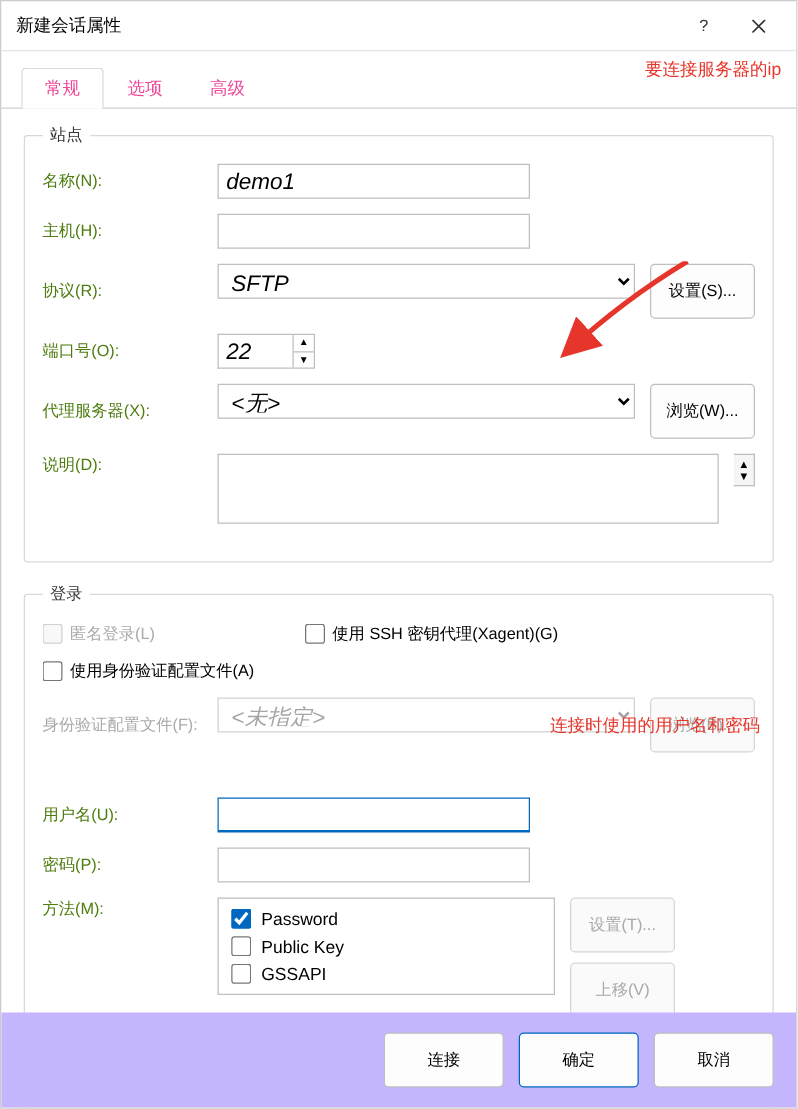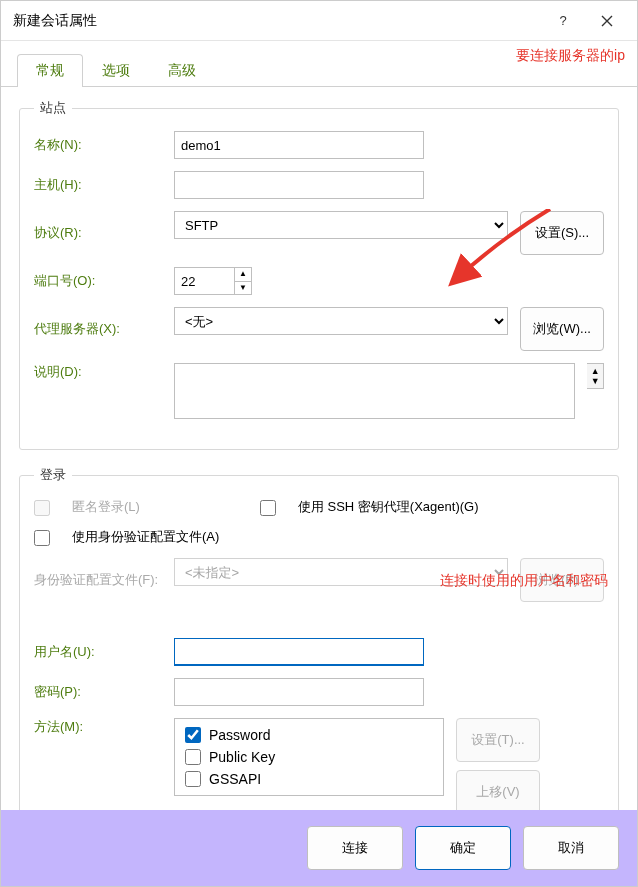--- a/index.html
+++ b/index.html
@@ -33,21 +33,21 @@
   border-bottom: 1px solid #d0d0d0;
   position: relative;
 }
 .tab {
   padding: 7px 18px;
   font-size: 14px;
   border: 1px solid transparent;
   border-bottom: none;
   position: relative;
   top: 1px;
-  color: #4d7c0f;
+  color: #ec4899;
 }
 .tab.active {
   border-color: #d0d0d0;
   background: #fff;
   border-radius: 4px 4px 0 0;
 }
 .annotation1 {
   position: absolute;
   right: 12px; top: 6px;
   color: #e6352b;
@@ -76,24 +76,25 @@
 .row .lbl {
   width: 140px;
   flex-shrink: 0;
   color: #4d7c0f;
 }
 .row .lbl.disabled { color: #aaa; }
 .row .ctl { flex: 1; display: flex; gap: 12px; align-items: flex-start; }
 input[type=text], select, textarea {
   border: 1px solid #bfbfbf;
   padding: 4px 6px;
-  font-size: 13px;
+  font-size: 18px;
   font-family: inherit;
   background: #fff;
   height: 28px;
+  font-style: italic;
 }
 input.focused { border: 1px solid #0067c0; border-bottom: 2px solid #0067c0; }
 .w250 { width: 250px; }
 .wfull { flex: 1; }
 select { width: 100%; }
 .btn {
   border: 1px solid #bfbfbf;
   background: #fdfdfd;
   padding: 5px 18px;
   border-radius: 4px;
@@ -126,21 +127,21 @@
   width: 100%; height: 56px; resize: none;
 }
 .desc-wrap { flex: 1; display: flex; }
 .desc-scroll {
   width: 18px; border: 1px solid #bfbfbf; border-left: none;
   display: flex; flex-direction: column; justify-content: space-between;
   font-size: 9px; align-items: center; padding: 2px 0;
   background:#f5f5f5;
 }
 .chkrow { display:flex; gap: 40px; margin-bottom: 12px; align-items:center; }
-.chk { display:flex; align-items:flex-end; gap:22px; }
+.chk { display:flex; align-items:center; gap:6px; }
 .chk input { width:16px; height:16px; }
 .chk.disabled { color:#aaa; }
 .methods {
   border: 1px solid #bfbfbf;
   padding: 8px 10px;
   width: 270px;
   display:flex; flex-direction:column; gap:6px;
 }
 .methods .m { display:flex; align-items:center; gap:8px; font-size:14px; }
 .methods .m input[type=checkbox] { width:16px; height:16px; accent-color:#0067c0; }

